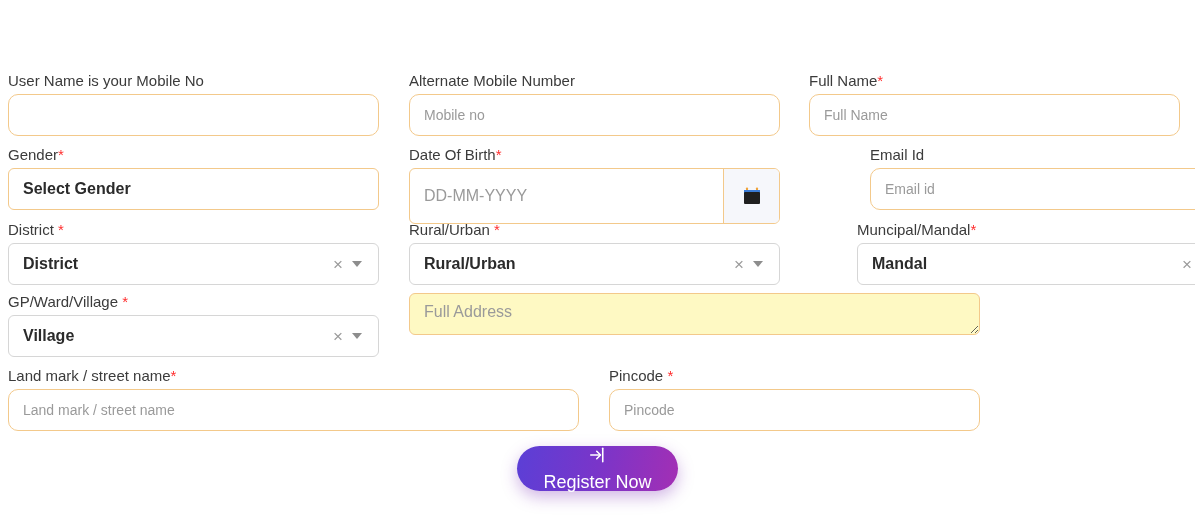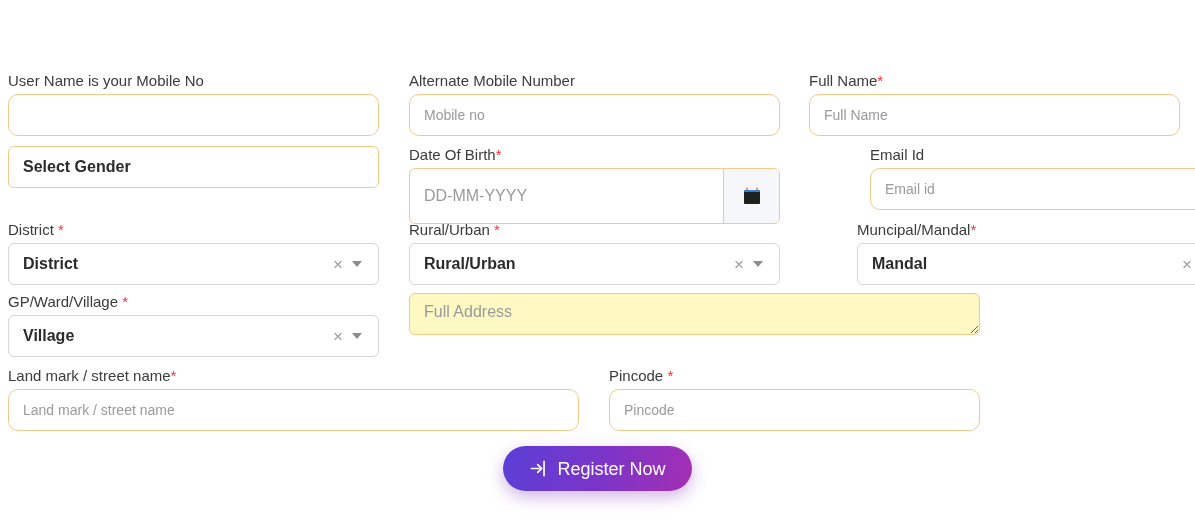--- a/index.html
+++ b/index.html
@@ -174,20 +174,21 @@
     height: 45px;
     padding: 0 26px;
     border: 0;
     border-radius: 24px;
     background: linear-gradient(100deg, #5b3fd6 0%, #7a35c9 50%, #a32fb4 100%);
     color: #ffffff;
     font-family: "Liberation Sans", sans-serif;
     font-size: 18px;
     cursor: pointer;
     box-shadow: 0 6px 16px rgba(124, 46, 181, 0.35);
+    flex-direction: column;
   }
   .submit-btn .btn-label { line-height: 1; }
 </style>
 </head>
 <body>
 
 <div class="page">
 
 
   <div class="field" style="left:8px; top:72px; width:371px;">
@@ -199,20 +200,21 @@
     <div class="field-label"><span>Alternate Mobile Number</span></div>
     <input class="txt" type="text" value="" placeholder="Mobile no" style="">
   </div>
 
   <div class="field" style="left:809px; top:72px; width:371px;">
     <div class="field-label"><span>Full Name</span><span class="req">*</span></div>
     <input class="txt" type="text" value="" placeholder="Full Name" style="">
   </div>
 
   <div class="field" style="left:8px; top:146px; width:371px;">
+    <div class="field-label"><span>Gender</span><span class="req">*</span></div>
     <div class="sel-native">
       <span>Select Gender</span>
     </div>
   </div>
 
   <div class="field" style="left:409px; top:146px; width:371px;">
     <div class="field-label"><span>Date Of Birth</span><span class="req">*</span></div>
     <div class="dategroup">
       <input class="date-input" type="text" value="" placeholder="DD-MM-YYYY" style="">
       <div class="cal-btn">

